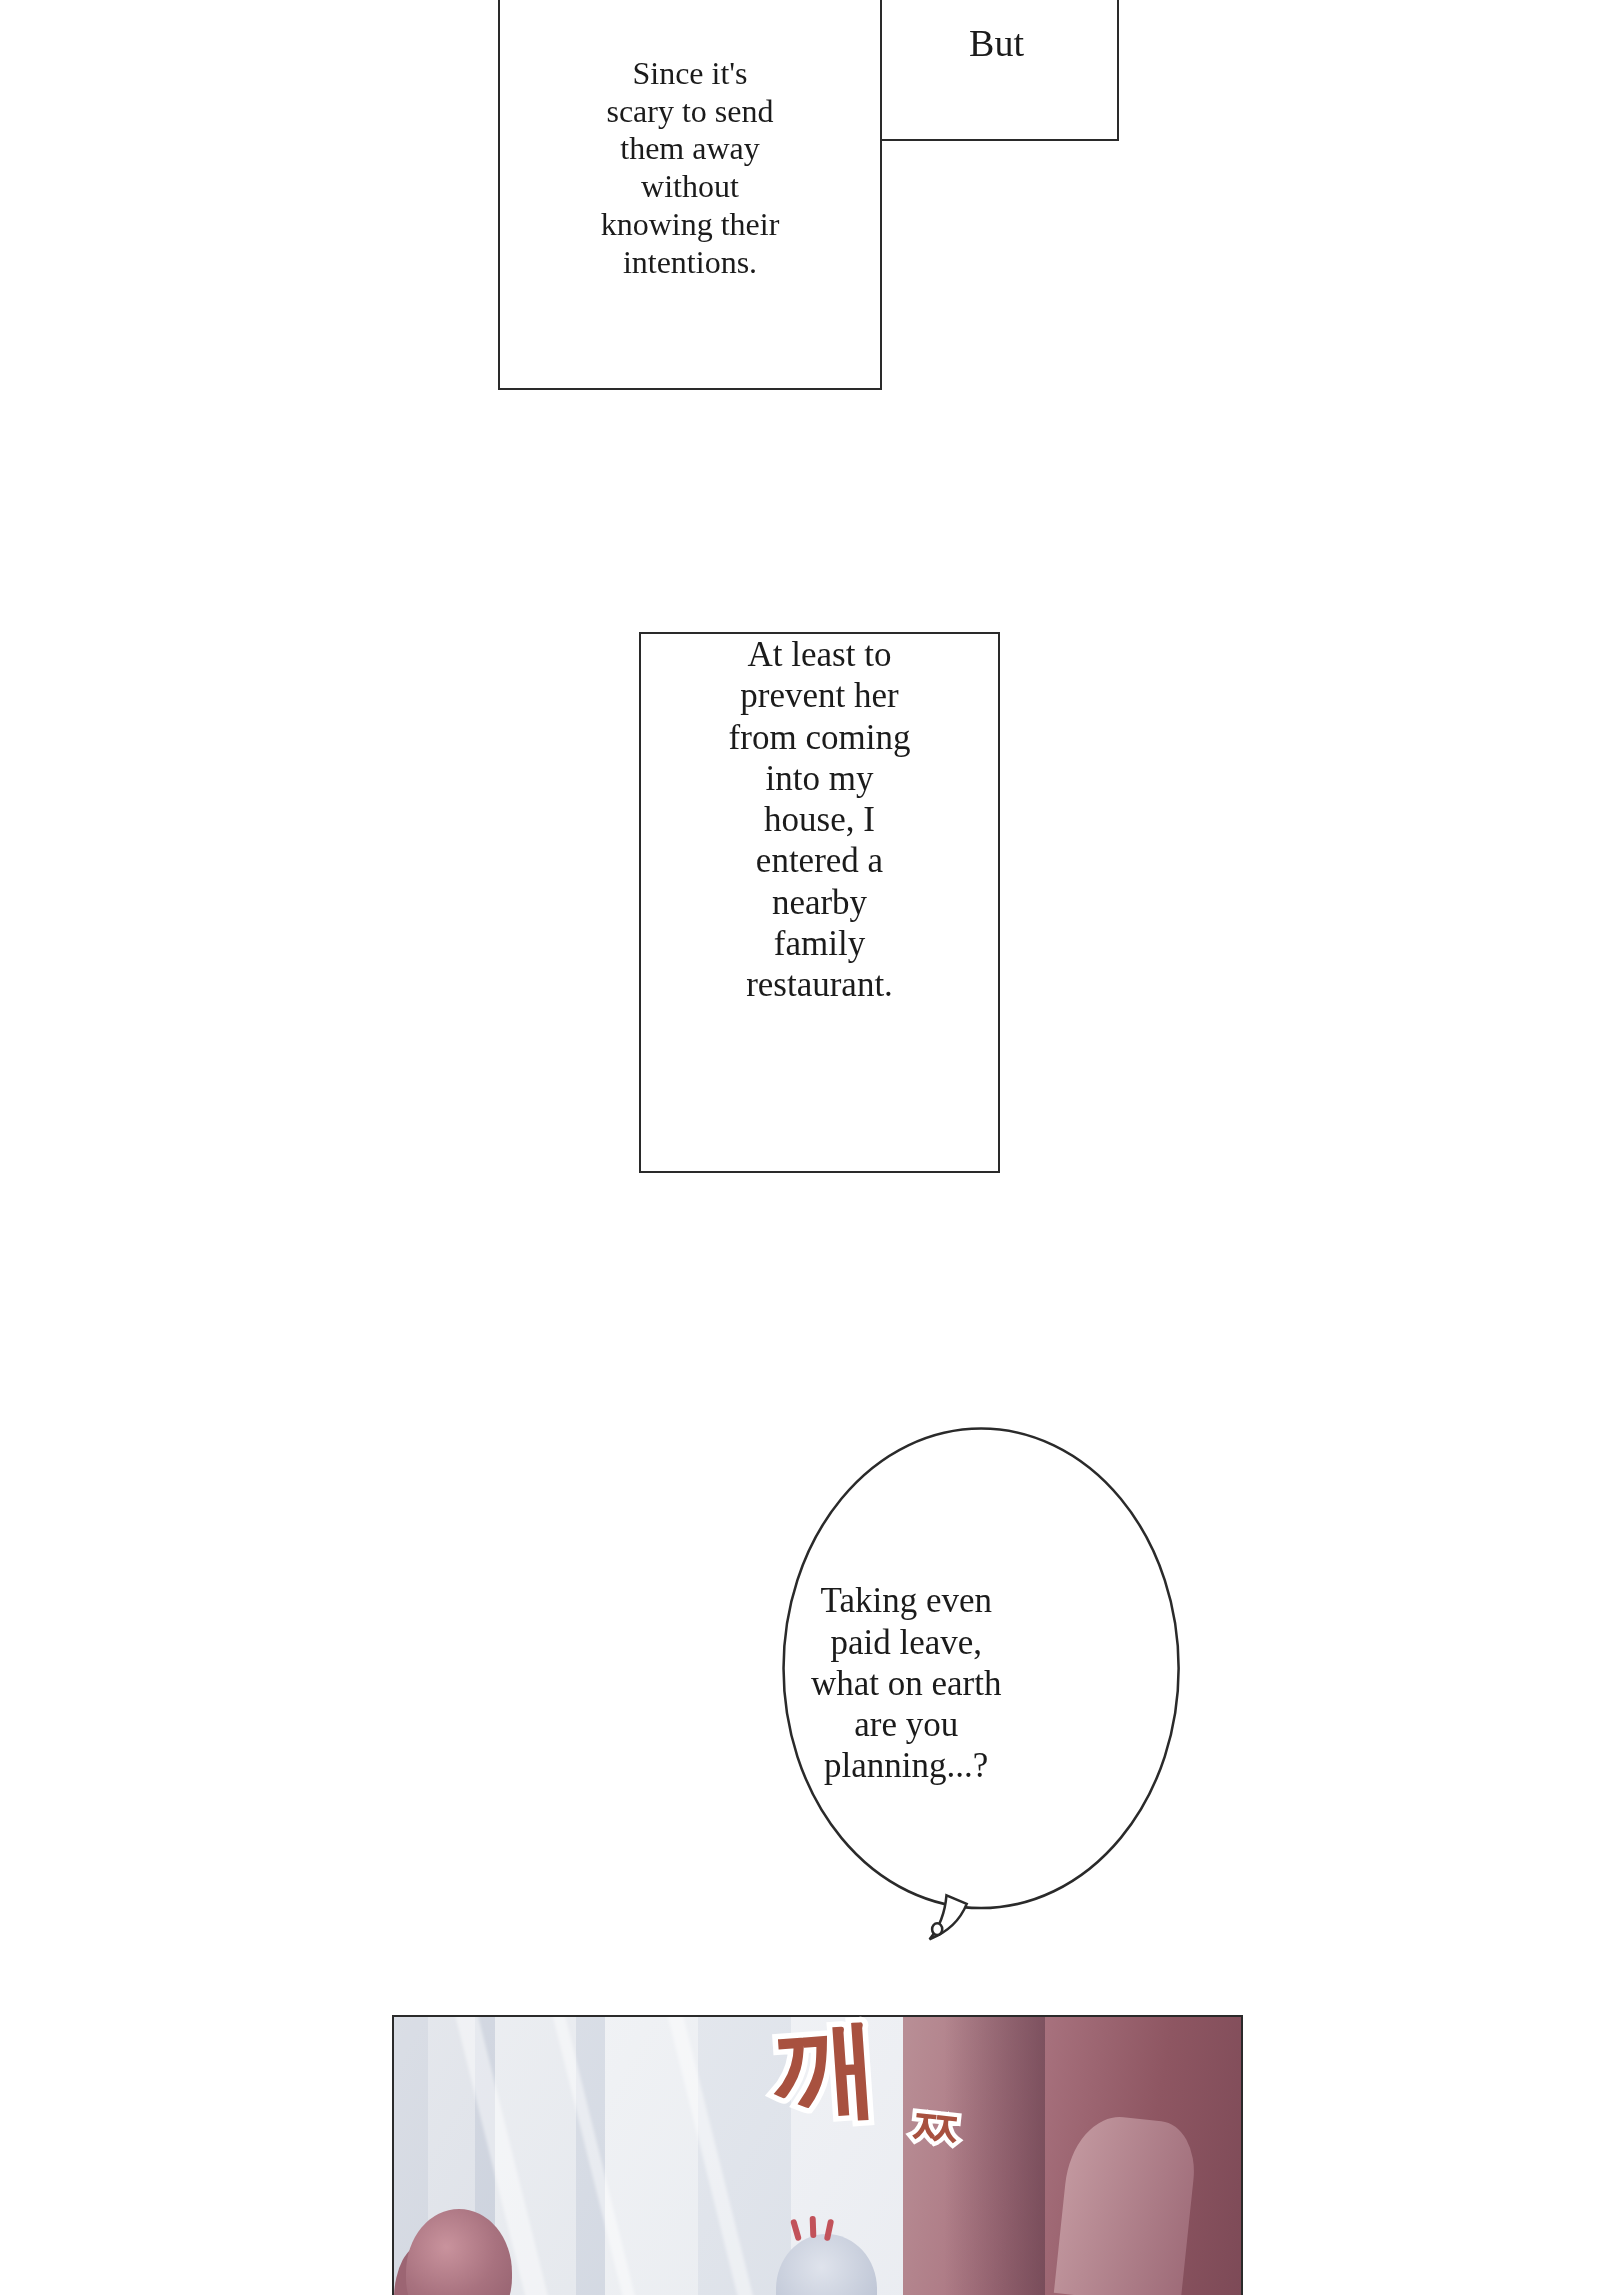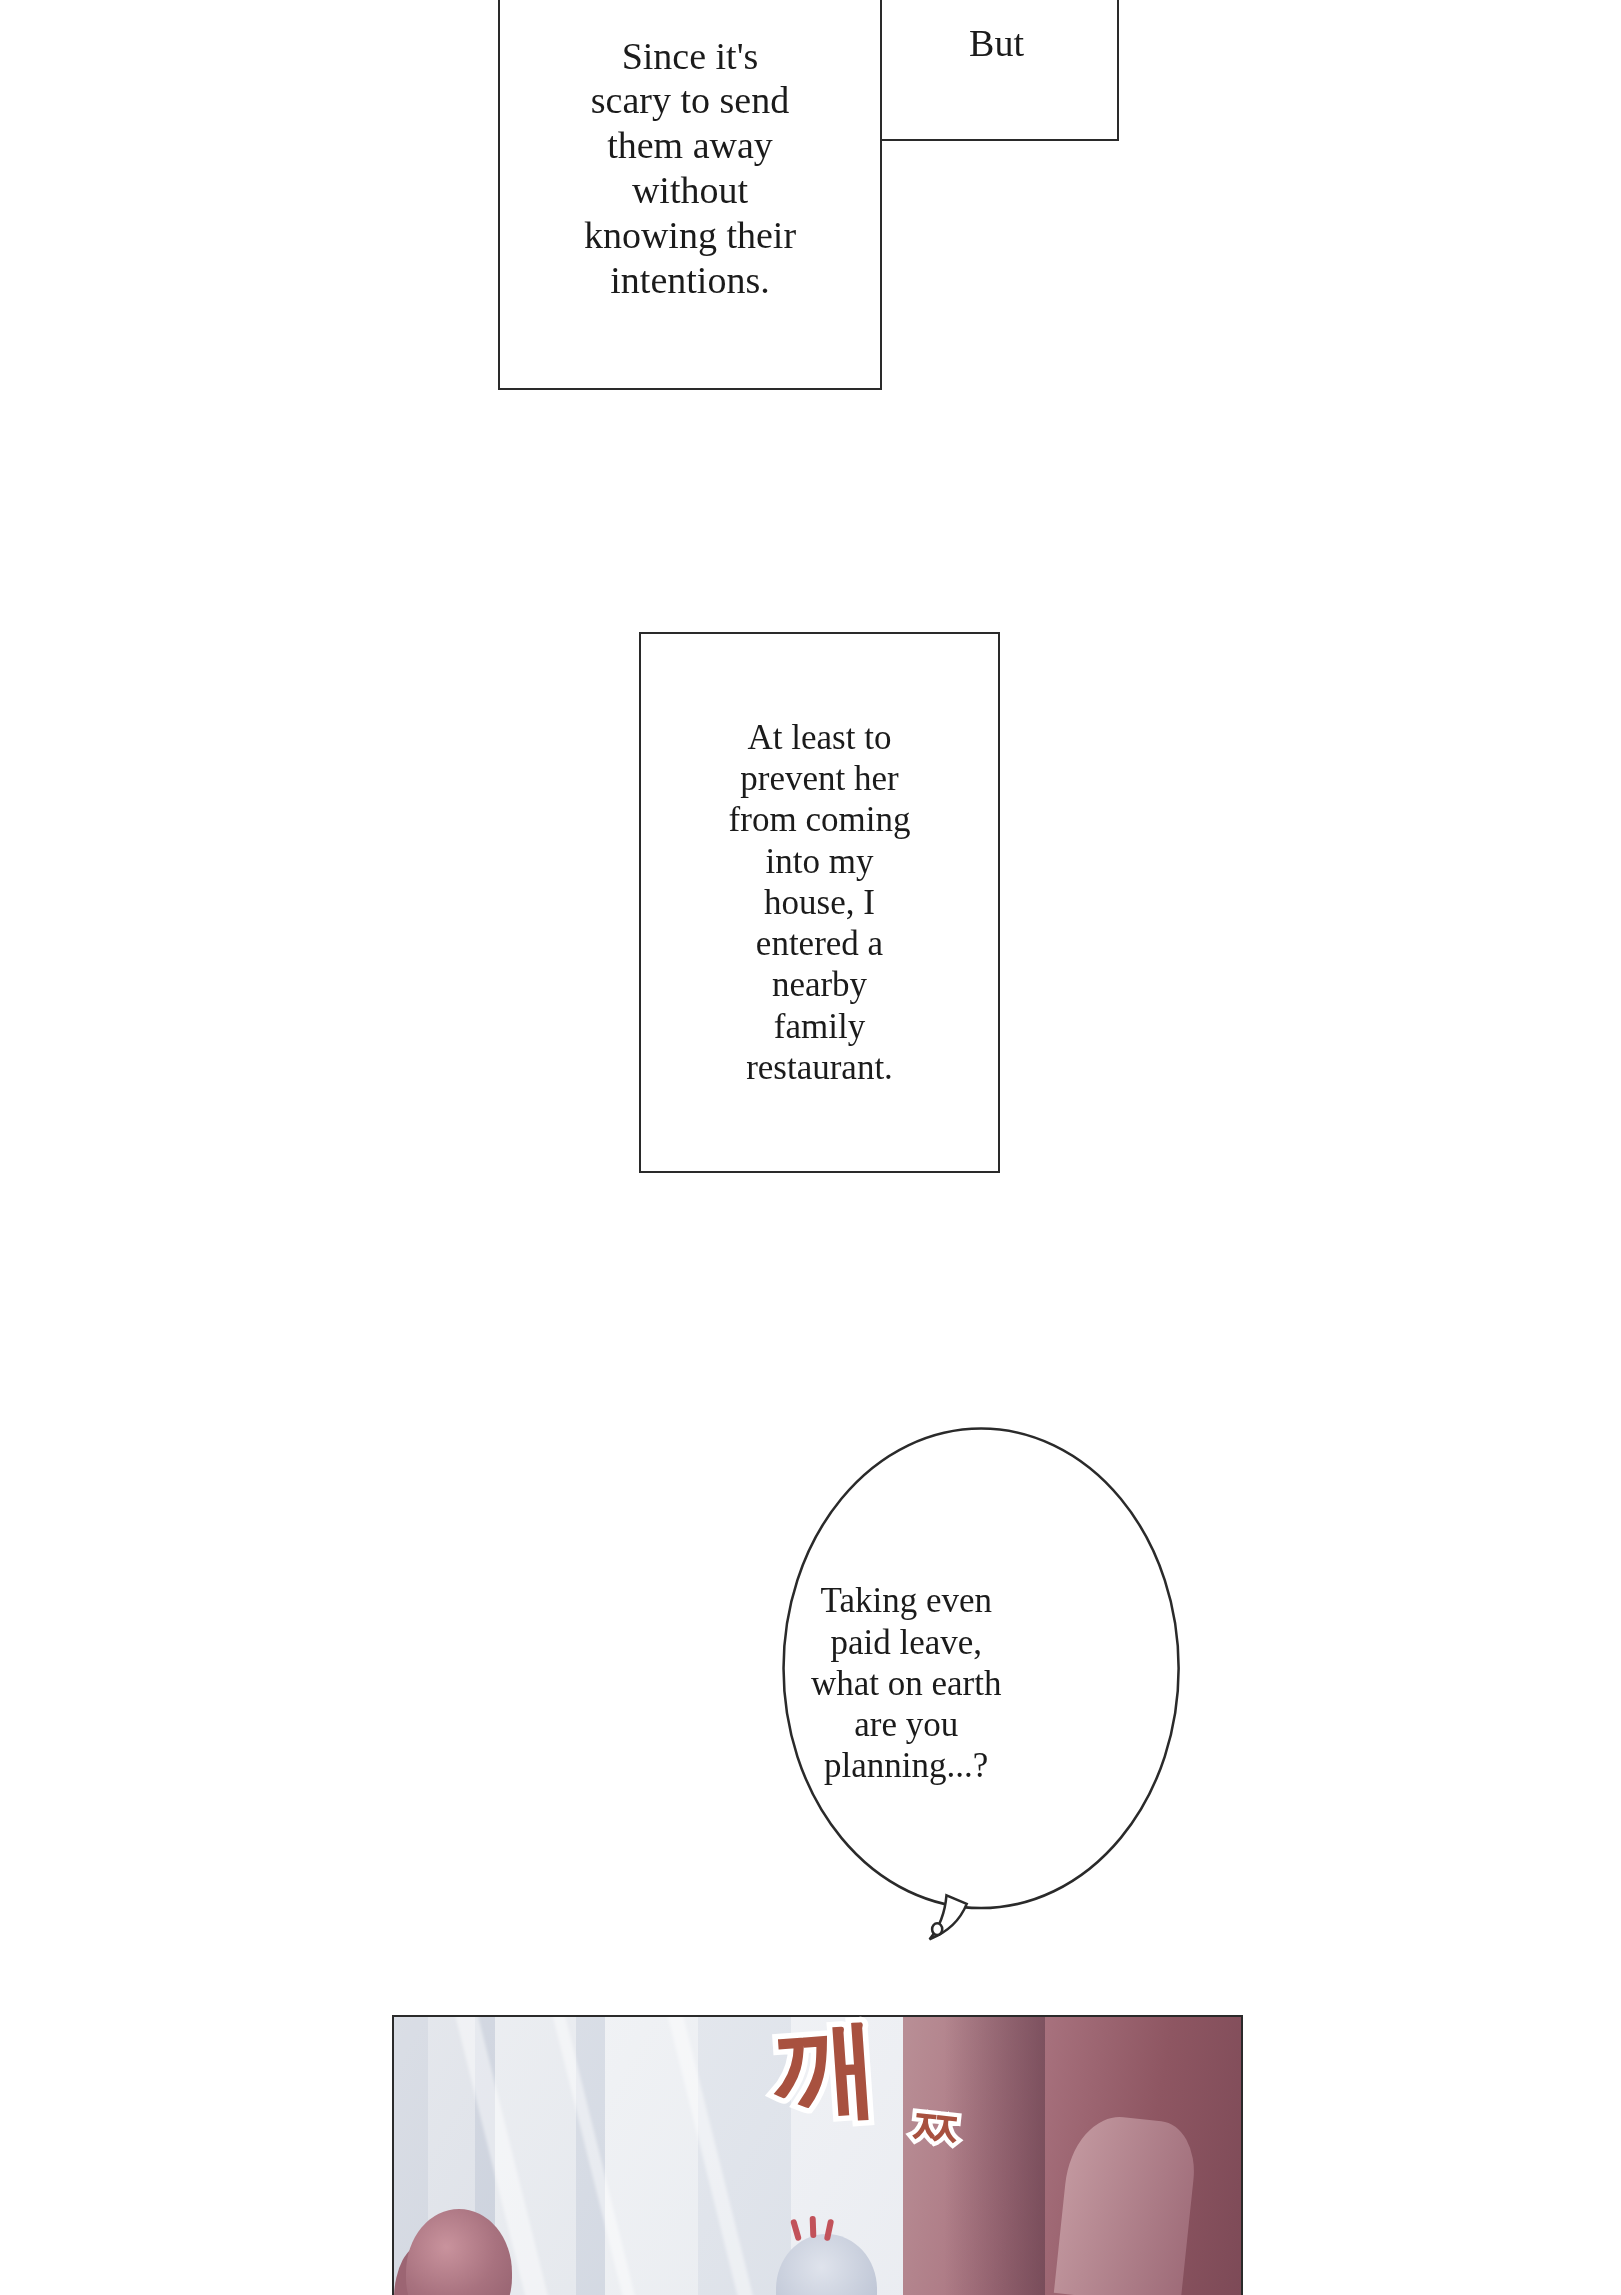--- a/index.html
+++ b/index.html
@@ -49,33 +49,32 @@
     width: 384px;
     height: 429px;
     background: #ffffff;
     border: 2.5px solid #2a2a2a;
     display: flex;
     align-items: center;
     justify-content: center;
     padding: 0 12px 15px 12px;
     z-index: 3;
   }
-  #since-box .bubble-text { font-size: 38px; }
+  #since-box .bubble-text { font-size: 32px; }
 
   
   #atleast-box {
     position: absolute;
     left: 639px;
     top: 632px;
     width: 361px;
     height: 541px;
     background: #ffffff;
     border: 2.5px solid #2a2a2a;
     display: flex;
-    align-items: center;
     justify-content: center;
     padding: 0 22px;
   }
   #atleast-box .bubble-text { font-size: 35px; }
 
   
   #oval-wrap {
     position: absolute;
     left: 781px;
     top: 1426px;

